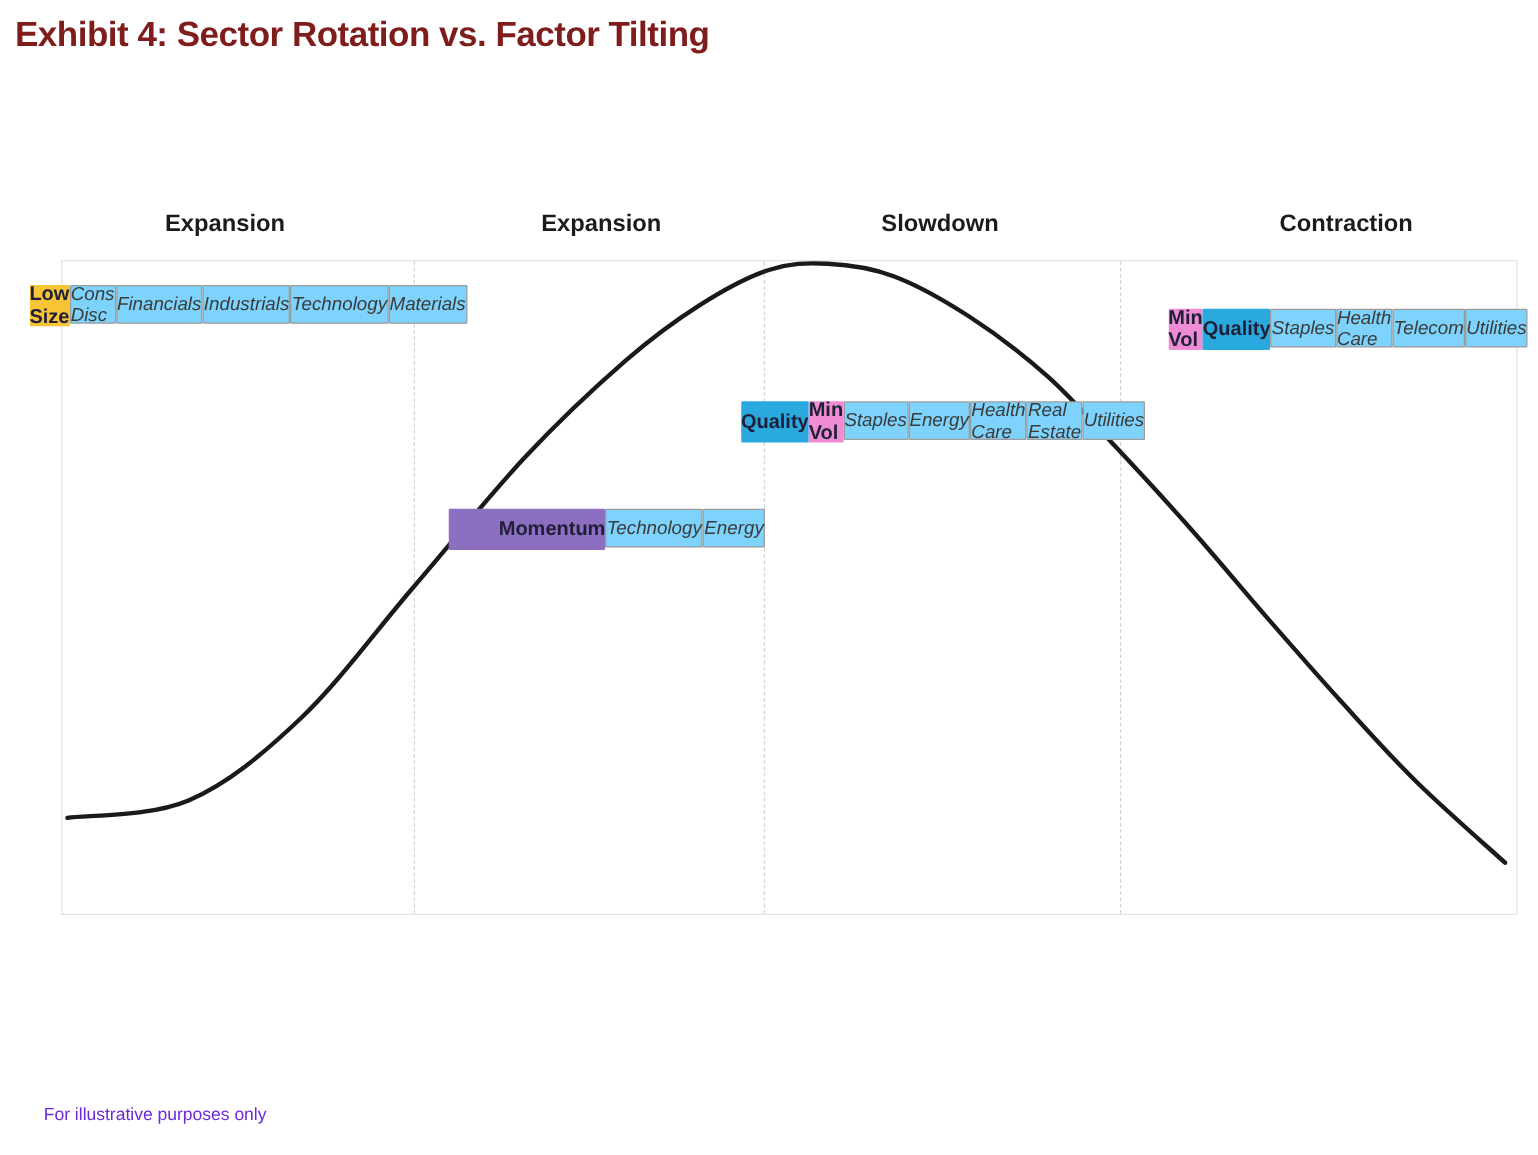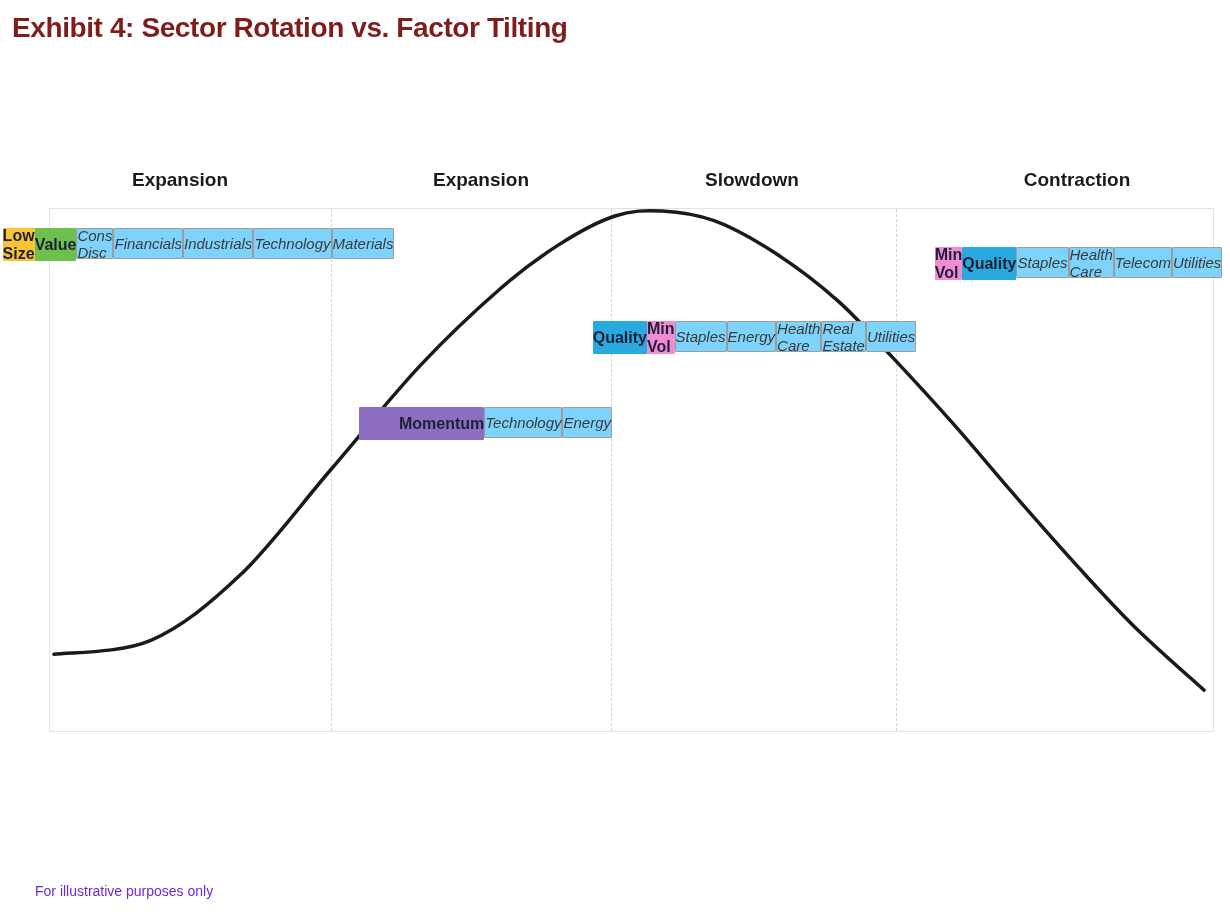--- a/index.html
+++ b/index.html
@@ -113,21 +113,20 @@
     <div class="divider" style="left:281px"></div>
     <div class="divider" style="left:561px"></div>
     <div class="divider" style="left:846px"></div>
 
     <svg class="curve-svg" viewBox="0 0 1165 524" preserveAspectRatio="none">
       <path fill="none" stroke-width="3.5" stroke-linecap="round" stroke-linejoin="round" d="M 4 447 C 20.2 444.7, 69.8 446.3, 101 433 C 132.2 419.7, 161.0 395.5, 191 367 C 221.0 338.5, 251.0 297.0, 281 262 C 311.0 227.0, 342.7 187.3, 371 157 C 399.3 126.7, 427.7 100.3, 451 80 C 474.3 59.7, 491.8 47.2, 511 35 C 530.2 22.8, 549.0 12.5, 566 7 C 583.0 1.5, 596.3 1.2, 613 2 C 629.7 2.8, 647.2 5.0, 666 12 C 684.8 19.0, 705.5 30.7, 726 44 C 746.5 57.3, 769.3 74.5, 789 92 C 808.7 109.5, 824.5 128.2, 844 149 C 863.5 169.8, 885.7 194.0, 906 217 C 926.3 240.0, 946.0 264.0, 966 287 C 986.0 310.0, 1006.0 333.0, 1026 355 C 1046.0 377.0, 1064.3 397.7, 1086 419 C 1107.7 440.3, 1144.3 472.3, 1156 483" stroke="#1A1A1A"></path>
     </svg>
 
     <div class="stack" style="left:79px; top:19px">
       <div class="factor-box" style="background-color: rgb(246, 196, 53);">Low Size</div>
-      <div class="factor-box" style="background-color: rgb(108, 192, 75);">Value</div>
       <div class="sector-box">Cons Disc</div>
       <div class="sector-box">Financials</div>
       <div class="sector-box">Industrials</div>
       <div class="sector-box">Technology</div>
       <div class="sector-box">Materials</div>
     </div>
 
     <div class="stack" style="left:366px; top:198px">
       <div class="factor-box" style="background-color: rgb(140, 111, 193); padding-left: 40px;">Momentum</div>
       <div class="sector-box">Technology</div>

